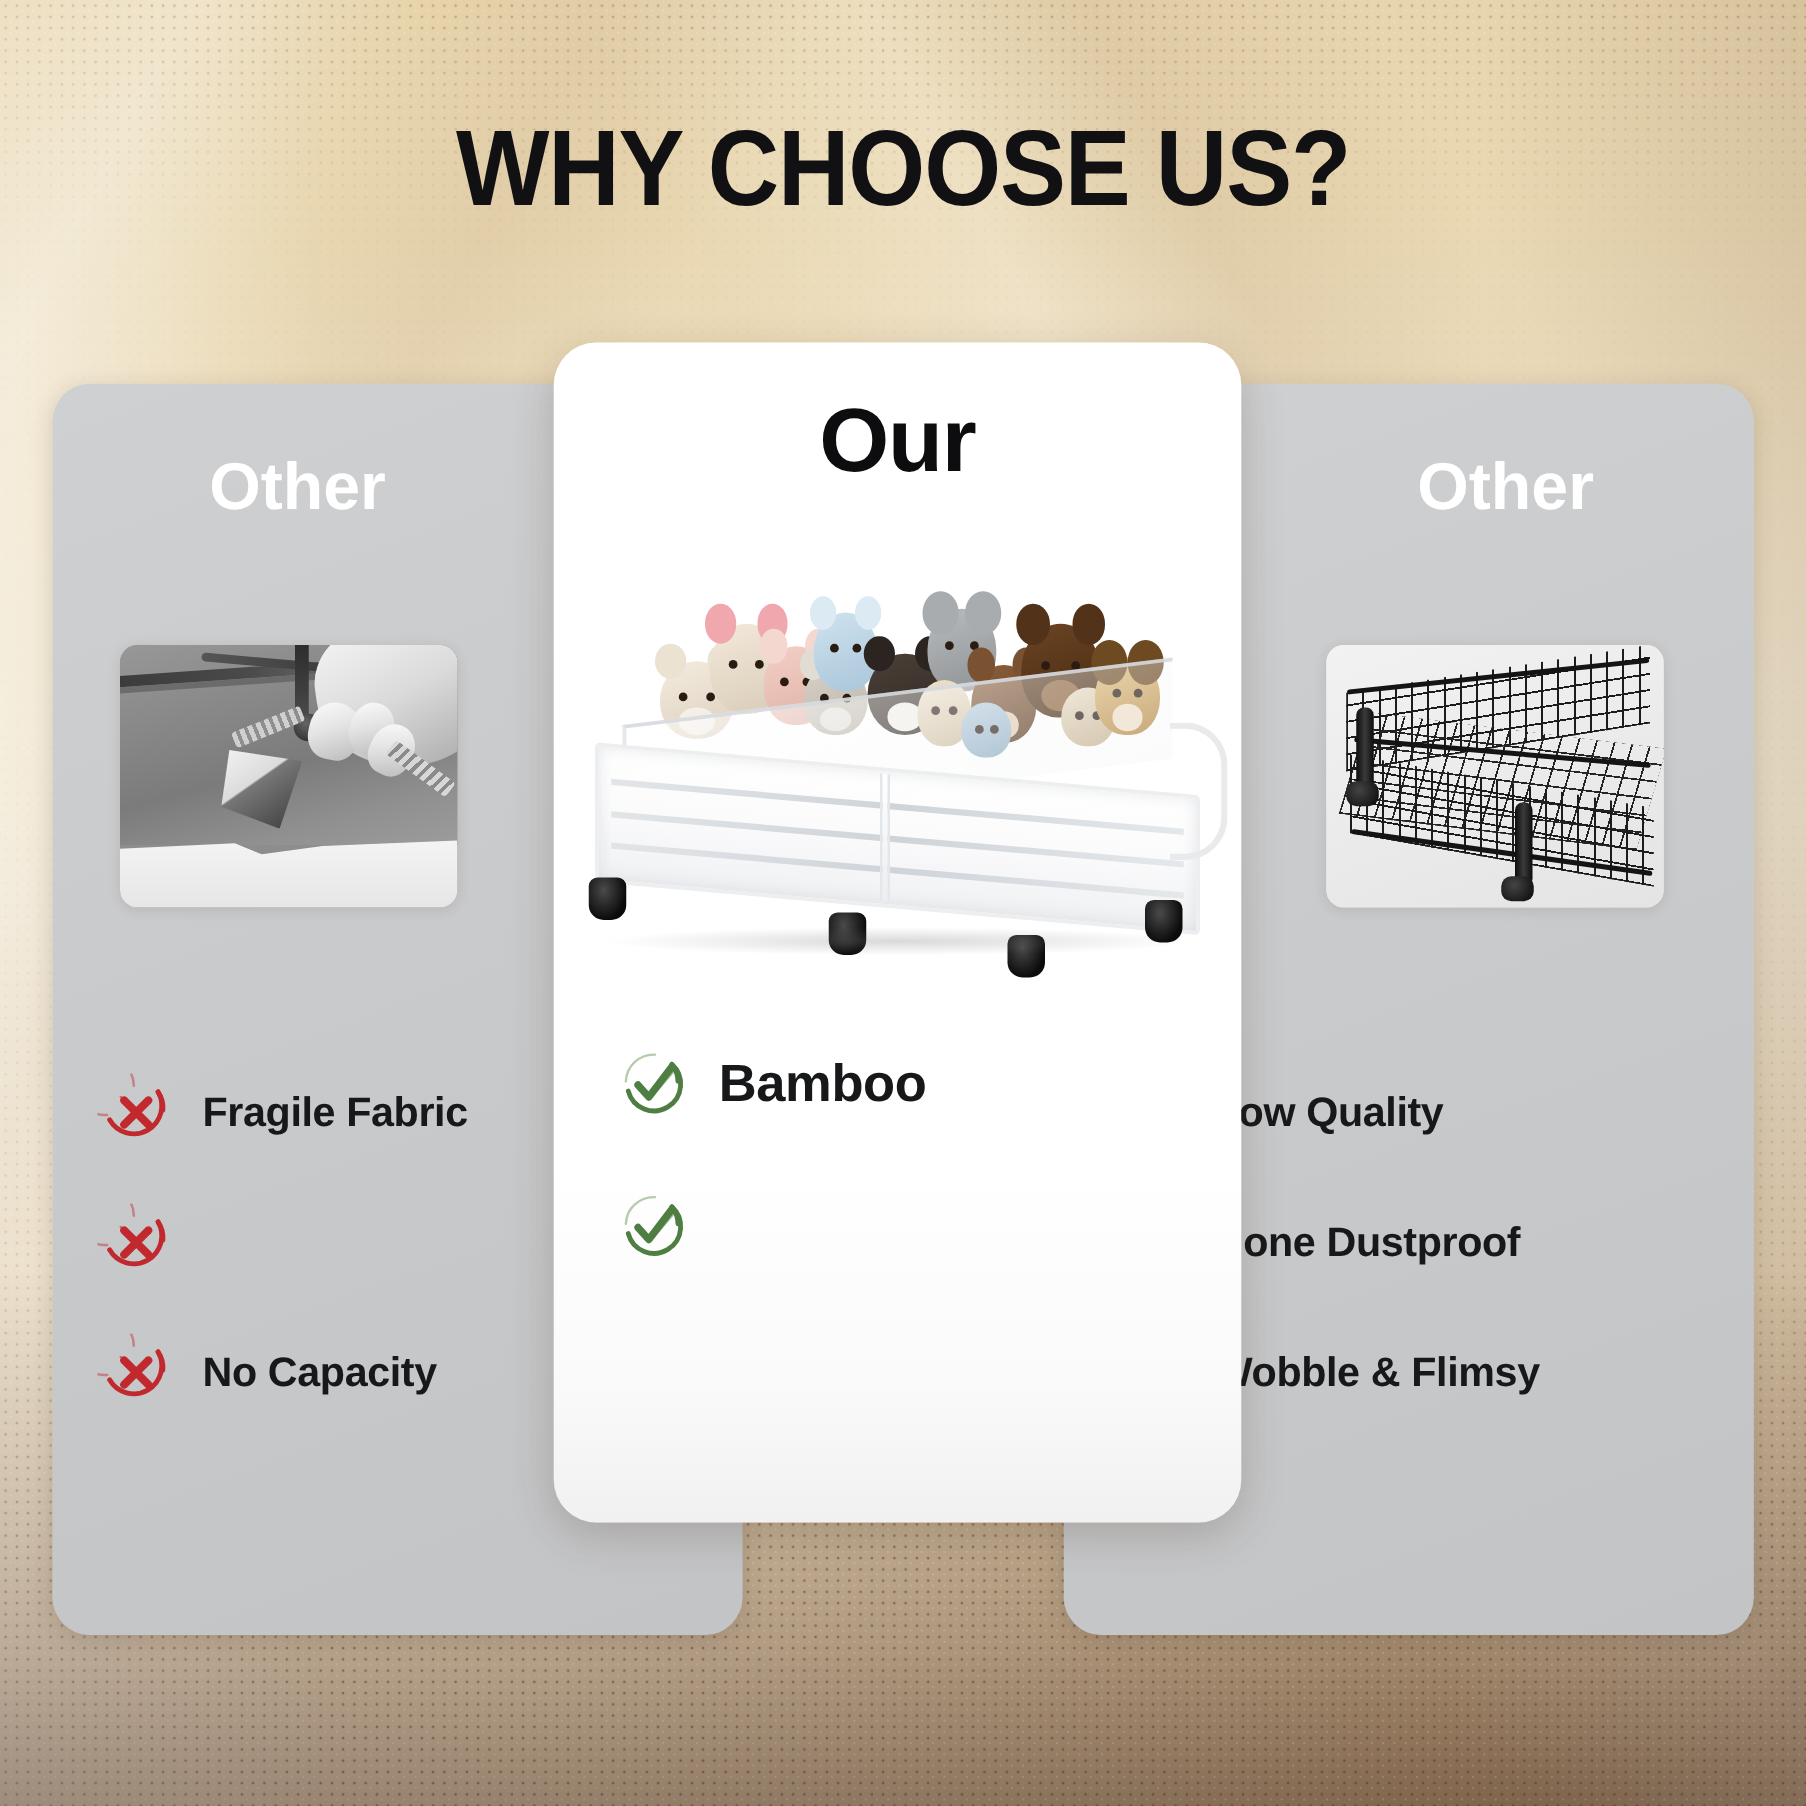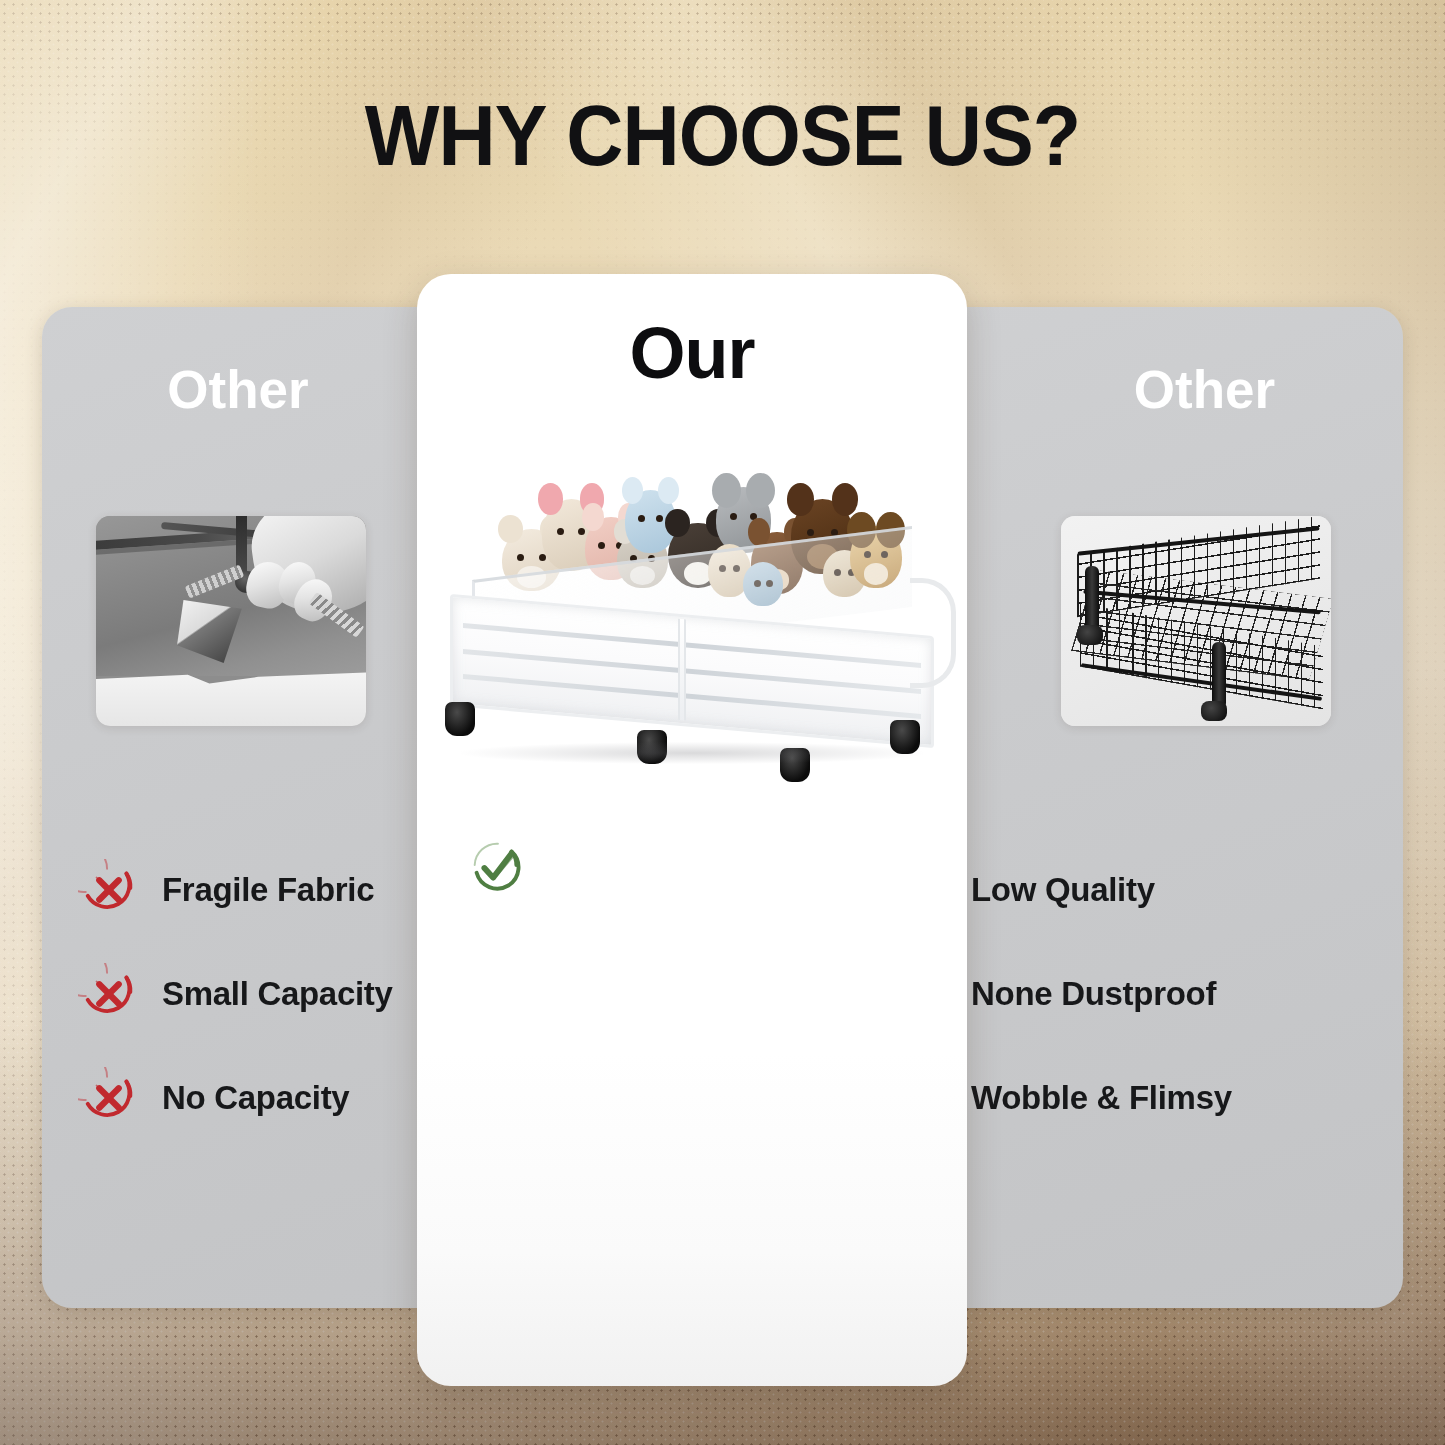--- a/index.html
+++ b/index.html
@@ -228,22 +228,22 @@
     margin-bottom:42px; min-height:62px;
   }
   .row .txt {
     font-size:33px; font-weight:bold; color:#17181a;
     line-height:1.12; letter-spacing:-0.3px; white-space:pre-line;
   }
   .ico { flex:0 0 auto; width:62px; height:62px; }
 
   
   #card-our {
-    position:absolute; left:417px; top:274px;
-    width:550px; height:1112px;
+    position:absolute; left:443px; top:274px;
+    width:550px; height:944px;
     background:linear-gradient(180deg,#ffffff 0%,#ffffff 70%,#fafafa 88%,#f1f1f1 100%);
     border-radius:34px; z-index:5;
     box-shadow:0 10px 34px rgba(70,52,34,0.22);
     overflow:hidden;
   }
   #our-label {
     position:absolute; top:38px; width:100%; text-align:center;
     font-size:72px; font-weight:bold; color:#0d0d0f; letter-spacing:-1px;
   }
   #our-photo {
@@ -372,21 +372,20 @@
       <span class="ico">
         <svg viewBox="0 0 64 64" width="62" height="62">
           <path d="M8 34 A24 24 0 1 1 30 10" fill="none" stroke="#C1292E" stroke-width="2" opacity="0.45" stroke-linecap="round"></path>
           <path d="M10 38 A23 23 0 1 0 50 15" fill="none" stroke="#C1292E" stroke-width="4" stroke-linecap="round"></path>
           <path d="M50 15 A23 23 0 0 1 54 30" fill="none" stroke="#C1292E" stroke-width="4" stroke-linecap="round"></path>
           <path d="M22 22 L42 42" stroke="#C1292E" stroke-width="6.5" stroke-linecap="round"></path>
           <path d="M42 22 L22 42" stroke="#C1292E" stroke-width="6.5" stroke-linecap="round"></path>
           <path d="M19 19 L27 26" stroke="#C1292E" stroke-width="1.6" opacity="0.6" stroke-linecap="round"></path>
         </svg>
       </span>
-      <span class="txt">Small Capacity</span>
     </div>
     <div class="row">
       <span class="ico">
         <svg viewBox="0 0 64 64" width="62" height="62">
           <path d="M8 34 A24 24 0 1 1 30 10" fill="none" stroke="#C1292E" stroke-width="2" opacity="0.45" stroke-linecap="round"></path>
           <path d="M10 38 A23 23 0 1 0 50 15" fill="none" stroke="#C1292E" stroke-width="4" stroke-linecap="round"></path>
           <path d="M50 15 A23 23 0 0 1 54 30" fill="none" stroke="#C1292E" stroke-width="4" stroke-linecap="round"></path>
           <path d="M22 22 L42 42" stroke="#C1292E" stroke-width="6.5" stroke-linecap="round"></path>
           <path d="M42 22 L22 42" stroke="#C1292E" stroke-width="6.5" stroke-linecap="round"></path>
           <path d="M19 19 L27 26" stroke="#C1292E" stroke-width="1.6" opacity="0.6" stroke-linecap="round"></path>
@@ -563,15 +562,27 @@
     <div class="row">
       <span class="ico">
         <svg viewBox="0 0 64 64" width="62" height="62">
           <path d="M10 30 A23 23 0 0 1 34 8" fill="none" stroke="#6E9A5E" stroke-width="2" opacity="0.5" stroke-linecap="round"></path>
           <path d="M12 38 A22 22 0 1 0 48 16" fill="none" stroke="#4F7E42" stroke-width="4" stroke-linecap="round"></path>
           <path d="M48 16 A22 22 0 0 1 53 30" fill="none" stroke="#4F7E42" stroke-width="4" stroke-linecap="round"></path>
           <path d="M20 33 L29 43 L48 18" fill="none" stroke="#4F7E42" stroke-width="6" stroke-linecap="round" stroke-linejoin="round"></path>
           <path d="M33 41 L50 21" fill="none" stroke="#4F7E42" stroke-width="1.8" opacity="0.55" stroke-linecap="round"></path>
         </svg>
       </span>
+      <span class="txt">Bamboo</span>
+    </div>
+    <div class="row">
+      <span class="ico">
+        <svg viewBox="0 0 64 64" width="62" height="62">
+          <path d="M10 30 A23 23 0 0 1 34 8" fill="none" stroke="#6E9A5E" stroke-width="2" opacity="0.5" stroke-linecap="round"></path>
+          <path d="M12 38 A22 22 0 1 0 48 16" fill="none" stroke="#4F7E42" stroke-width="4" stroke-linecap="round"></path>
+          <path d="M48 16 A22 22 0 0 1 53 30" fill="none" stroke="#4F7E42" stroke-width="4" stroke-linecap="round"></path>
+          <path d="M20 33 L29 43 L48 18" fill="none" stroke="#4F7E42" stroke-width="6" stroke-linecap="round" stroke-linejoin="round"></path>
+          <path d="M33 41 L50 21" fill="none" stroke="#4F7E42" stroke-width="1.8" opacity="0.55" stroke-linecap="round"></path>
+        </svg>
+      </span>
     </div>
   </div>
 </div>
 
 </body></html>

